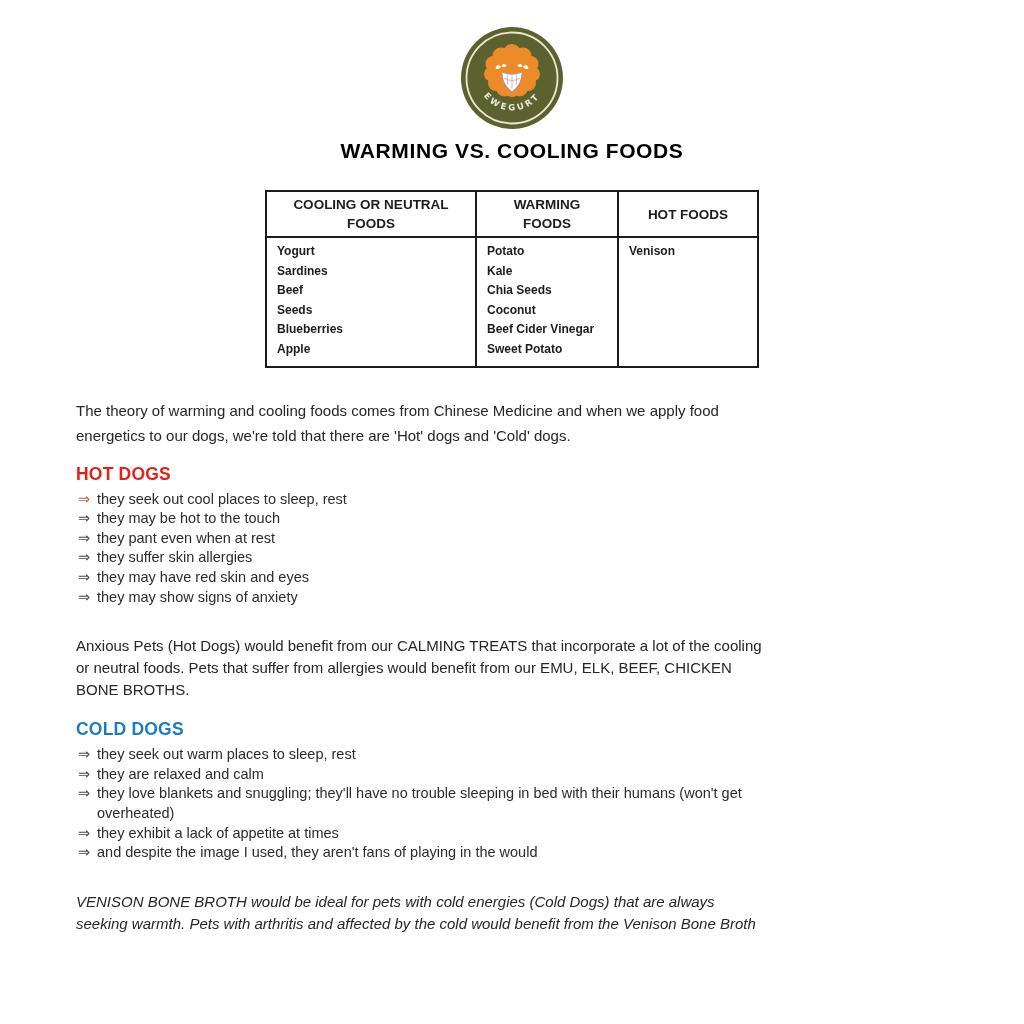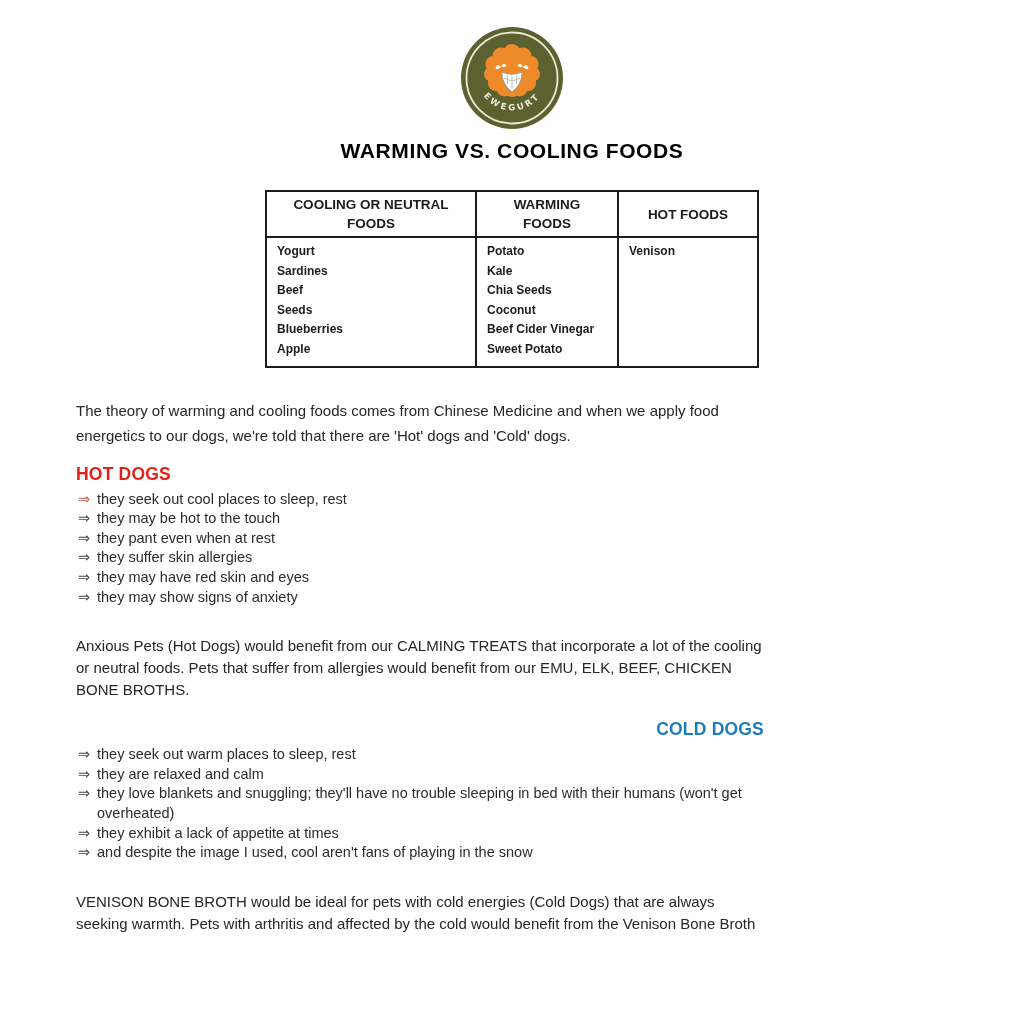--- a/index.html
+++ b/index.html
@@ -29,30 +29,30 @@
   }
   table.food-table td {
     vertical-align:top; font-size:12px; font-weight:bold;
     line-height:19.6px; padding:4px 10px 6px; color:#1c1c1c;
   }
   .content { margin:0 76px; width:688px; }
   .para { font-size:15px; line-height:22px; color:#262626; }
   .para.intro   { margin-top:30px; line-height:25px; }
   .section-head { font-size:17.5px; font-weight:bold; margin-top:16px; letter-spacing:0.2px; }
   .section-head.hot  { margin-top:16px; }
-  .section-head.cold { margin-top:18px;text-align:right; }
+  .section-head.cold { margin-top:18px; }
   ul.bullets { list-style:none; margin:5px 0 0; padding:0; }
   ul.bullets li {
     display:flex; align-items:flex-start;
     font-size:14.5px; line-height:19.6px; color:#2b2b2b;
   }
   ul.bullets .arrow { flex:none; width:19px; margin-left:2px; color:#474747; font-size:14.5px; }
   ul.bullets .btext { flex:1; }
   .para.note { margin-top:28px; }
-  .para.note2 { margin-top:28px; }
+  .para.note2 { margin-top:28px;font-style:italic; }
 </style>
 </head>
 <body>
 
 <div class="page">
 
   <div class="logo-wrap">
     <svg class="logo-svg" viewBox="0 0 104 104">
       <circle cx="52" cy="52" r="51" fill="#5c6130"></circle>
       <circle cx="52" cy="52" r="45.5" fill="none" stroke="#ece8d5" stroke-width="1.8"></circle>
@@ -183,20 +183,20 @@
       <li>
         <span class="arrow">⇒</span>
         <span class="btext">they love blankets and snuggling; they'll have no trouble sleeping in bed with their humans (won't get overheated)</span>
         </li>
       <li>
         <span class="arrow">⇒</span>
         <span class="btext">they exhibit a lack of appetite at times</span>
         </li>
       <li>
         <span class="arrow">⇒</span>
-        <span class="btext">and despite the image I used, cool aren't fans of playing in the snow</span>
+        <span class="btext">and despite the image I used, they aren't fans of playing in the would</span>
         </li>
     </ul>
 
     <p class="para note2">VENISON BONE BROTH would be ideal for pets with cold energies (Cold Dogs) that are always seeking warmth. Pets with arthritis and affected by the cold would benefit from the Venison Bone Broth</p>
 
   </div>
 </div>
 
 </body></html>

